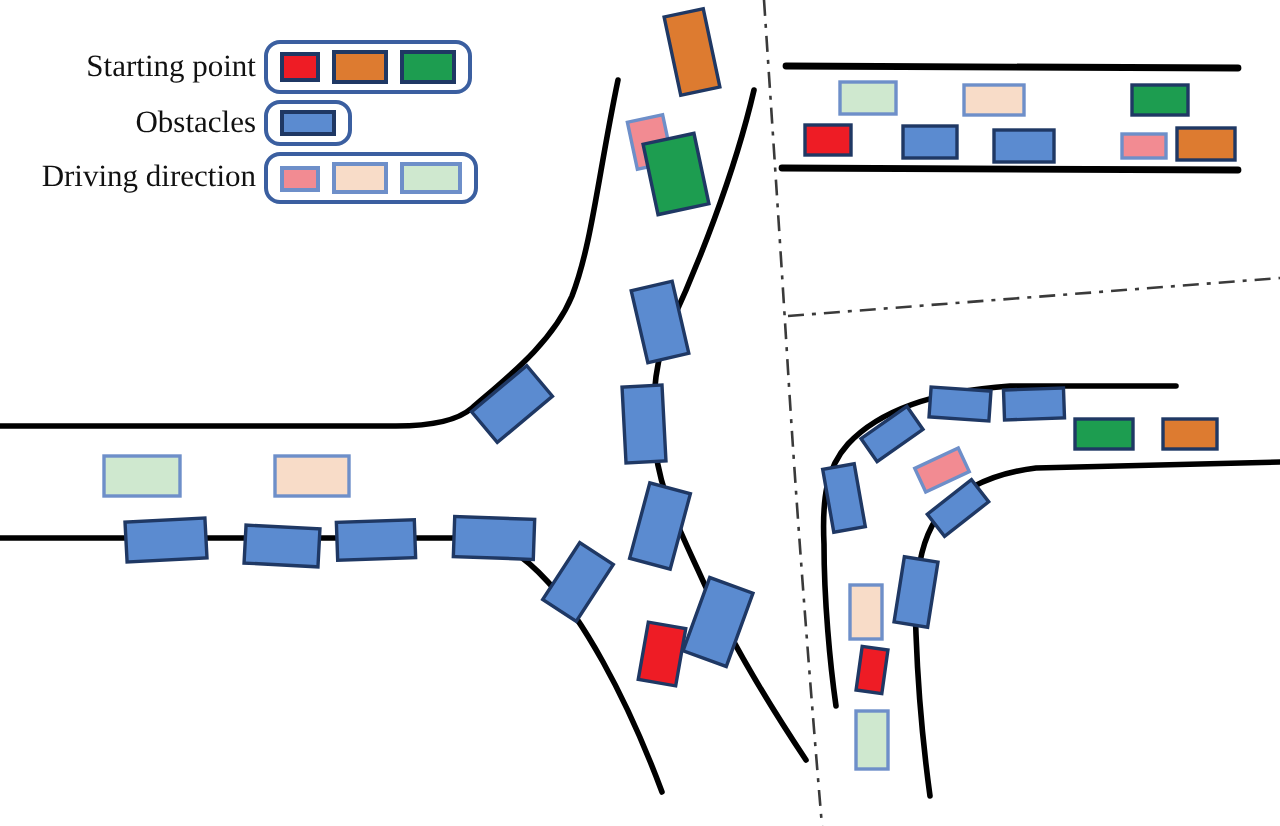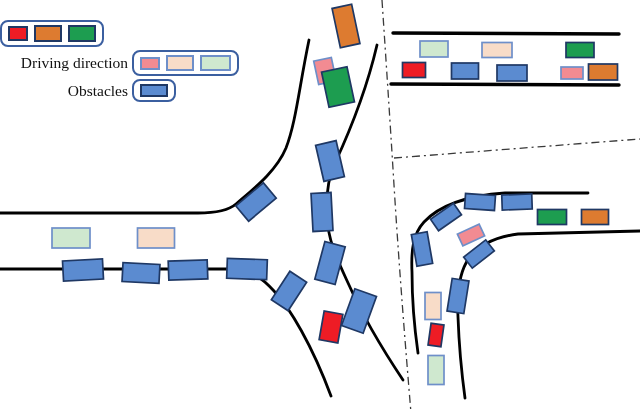--- a/index.html
+++ b/index.html
@@ -86,34 +86,35 @@
       <rect x="-13.5" y="-7.5" width="27" height="15" transform="translate(595 217) rotate(0)" fill="#DD7B30" stroke="#1F3864" stroke-width="1.7"></rect>
       <rect x="-8" y="-16" width="16" height="32" transform="translate(422 249) rotate(-10)" fill="#5B8BD0" stroke="#1F3864" stroke-width="1.7"></rect>
       <rect x="-14" y="-7" width="28" height="14" transform="translate(479 254) rotate(-38)" fill="#5B8BD0" stroke="#1F3864" stroke-width="1.7"></rect>
       <rect x="-8.5" y="-16.5" width="17" height="33" transform="translate(458 296) rotate(9)" fill="#5B8BD0" stroke="#1F3864" stroke-width="1.7"></rect>
       <rect x="-8" y="-13.5" width="16" height="27" transform="translate(433 306) rotate(0)" fill="#F8DCC8" stroke="#6E8FC9" stroke-width="1.7"></rect>
       <rect x="-6.5" y="-11" width="13" height="22" transform="translate(436 335) rotate(8)" fill="#EE1C25" stroke="#1F3864" stroke-width="1.7"></rect>
       <rect x="-8" y="-14.5" width="16" height="29" transform="translate(436 370) rotate(0)" fill="#CFE8CF" stroke="#6E8FC9" stroke-width="1.7"></rect>
     </svg>
   <div id="legend">
       <div class="legend-row">
+        <span class="legend-label">Starting point</span>
         <div class="legend-box">
           <span class="legend-swatch" style="background: rgb(238, 28, 37); border-color: rgb(31, 56, 100); width: 20px; height: 15px;"></span>
           <span class="legend-swatch" style="background: rgb(221, 123, 48); border-color: rgb(31, 56, 100); width: 28px; height: 17px;"></span>
           <span class="legend-swatch" style="background: rgb(29, 157, 80); border-color: rgb(31, 56, 100); width: 28px; height: 17px;"></span>
+        </div>
+      </div>
+      <div class="legend-row">
+        <span class="legend-label">Obstacles</span>
+        <div class="legend-box">
+          <span class="legend-swatch" style="background: rgb(91, 139, 208); border-color: rgb(31, 56, 100); width: 28px; height: 13px;"></span>
         </div>
       </div>
       <div class="legend-row">
         <span class="legend-label">Driving direction</span>
         <div class="legend-box">
           <span class="legend-swatch" style="background: rgb(242, 139, 146); border-color: rgb(110, 143, 201); width: 20px; height: 13px;"></span>
           <span class="legend-swatch" style="background: rgb(248, 220, 200); border-color: rgb(110, 143, 201); width: 28px; height: 16px;"></span>
           <span class="legend-swatch" style="background: rgb(207, 232, 207); border-color: rgb(110, 143, 201); width: 31px; height: 16px;"></span>
         </div>
       </div>
-      <div class="legend-row">
-        <span class="legend-label">Obstacles</span>
-        <div class="legend-box">
-          <span class="legend-swatch" style="background: rgb(91, 139, 208); border-color: rgb(31, 56, 100); width: 28px; height: 13px;"></span>
-        </div>
-      </div>
     </div>
 </div>
 
 </body></html>

